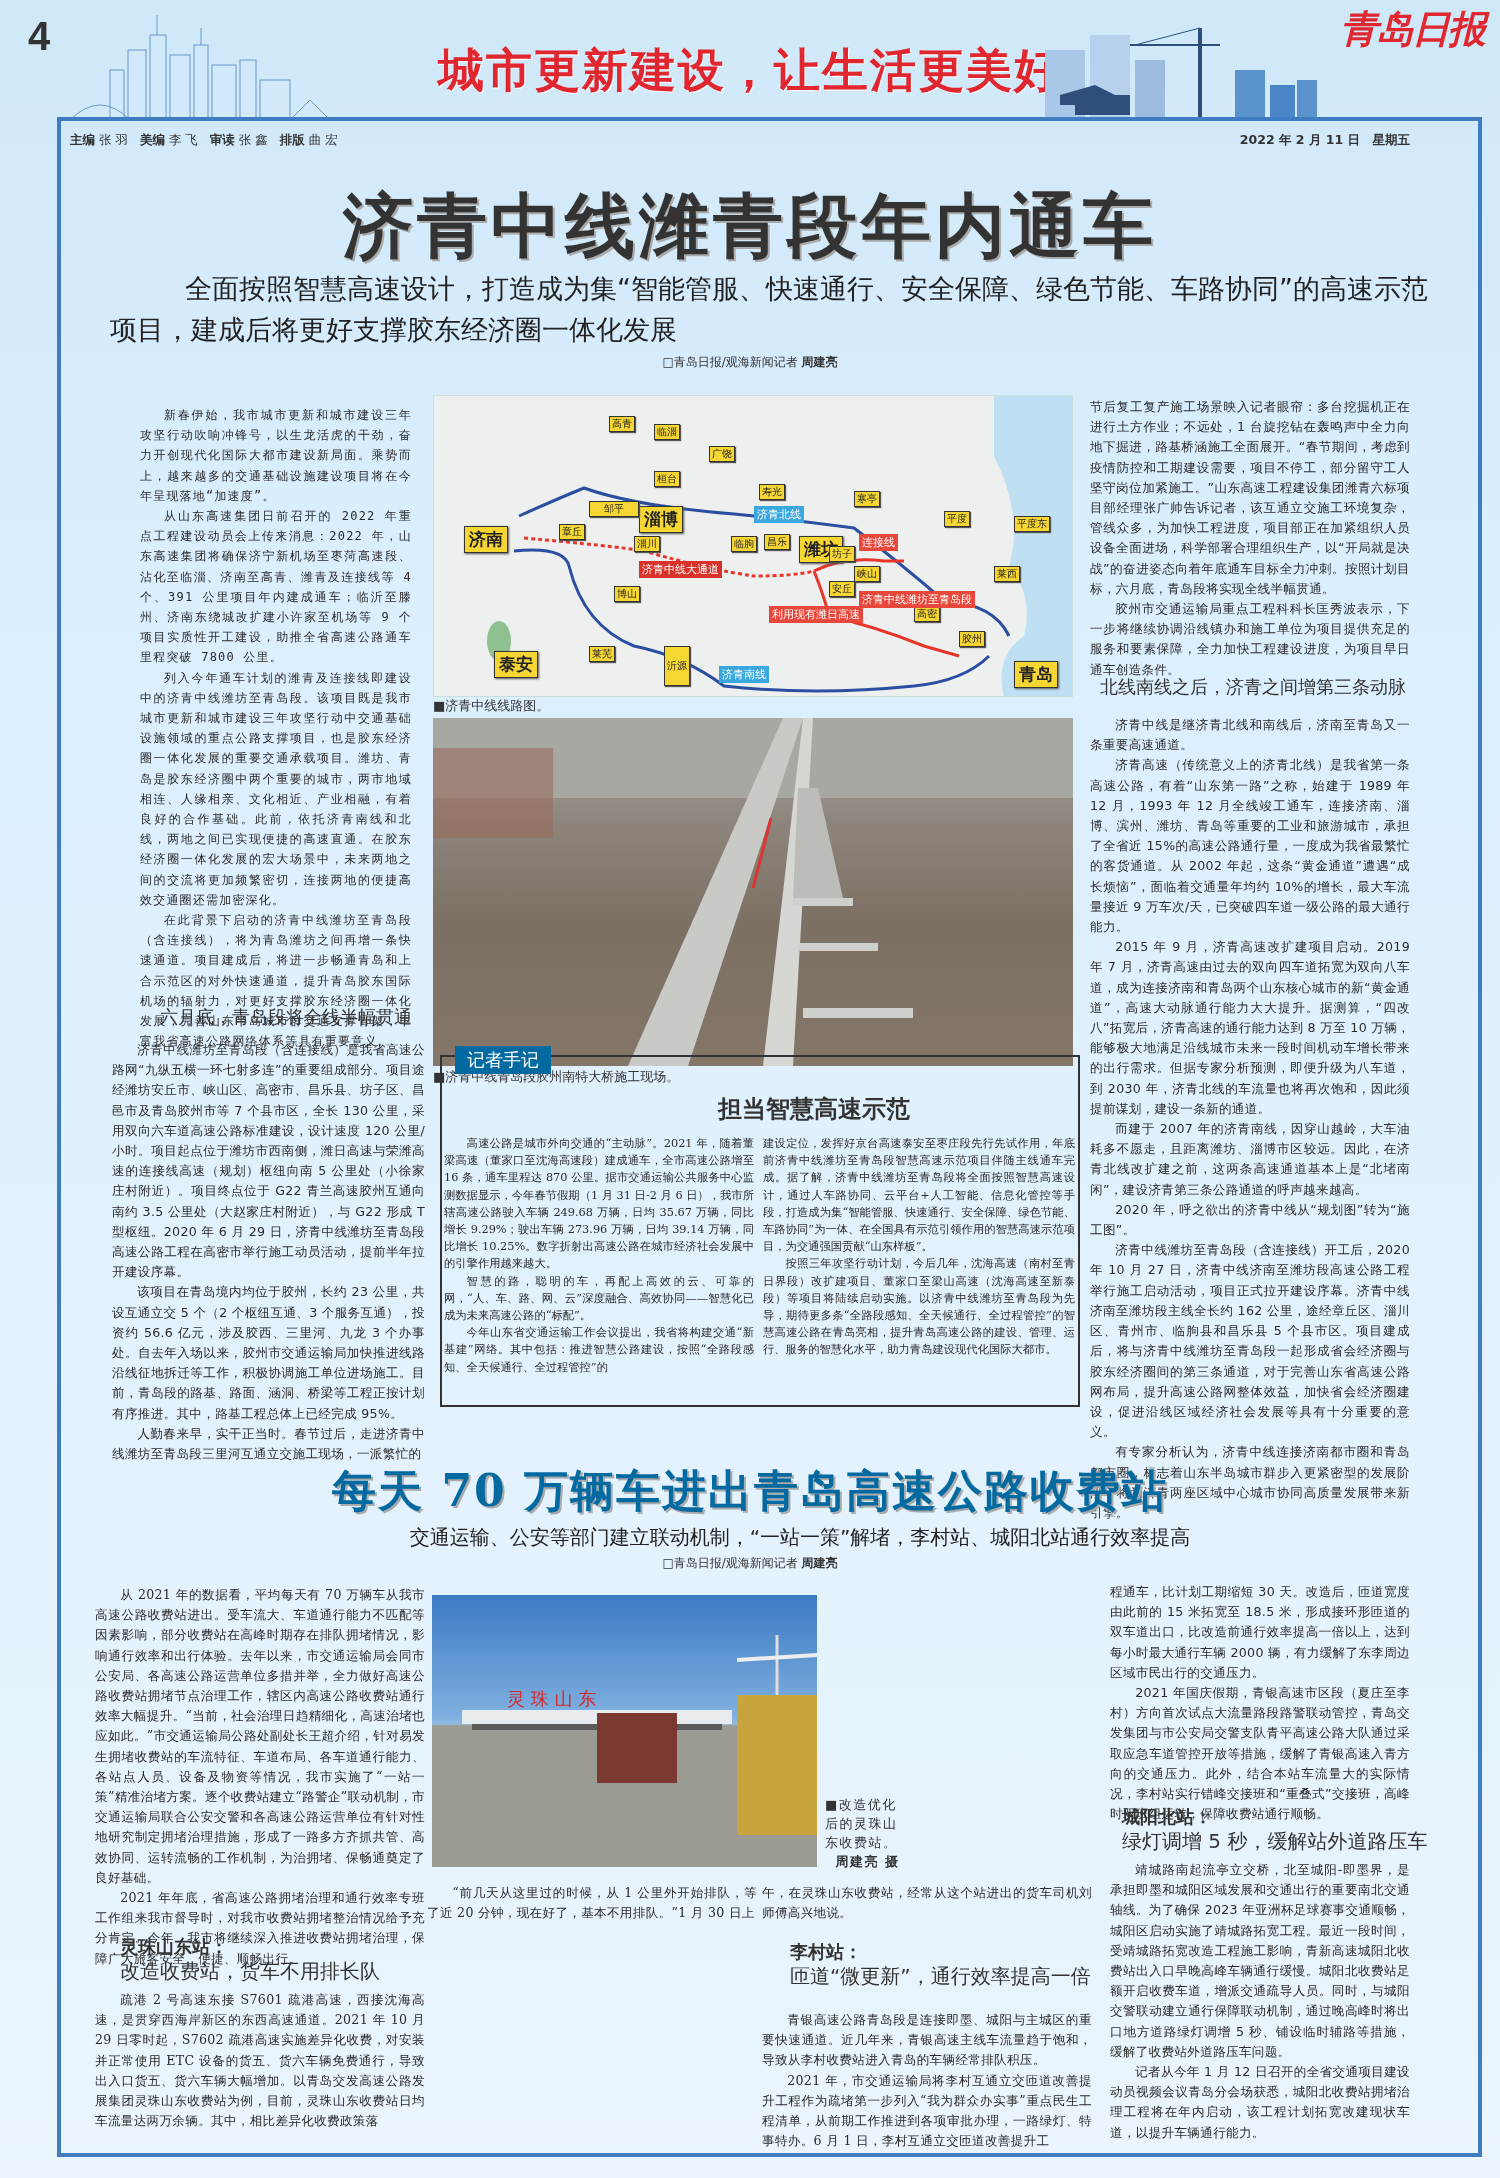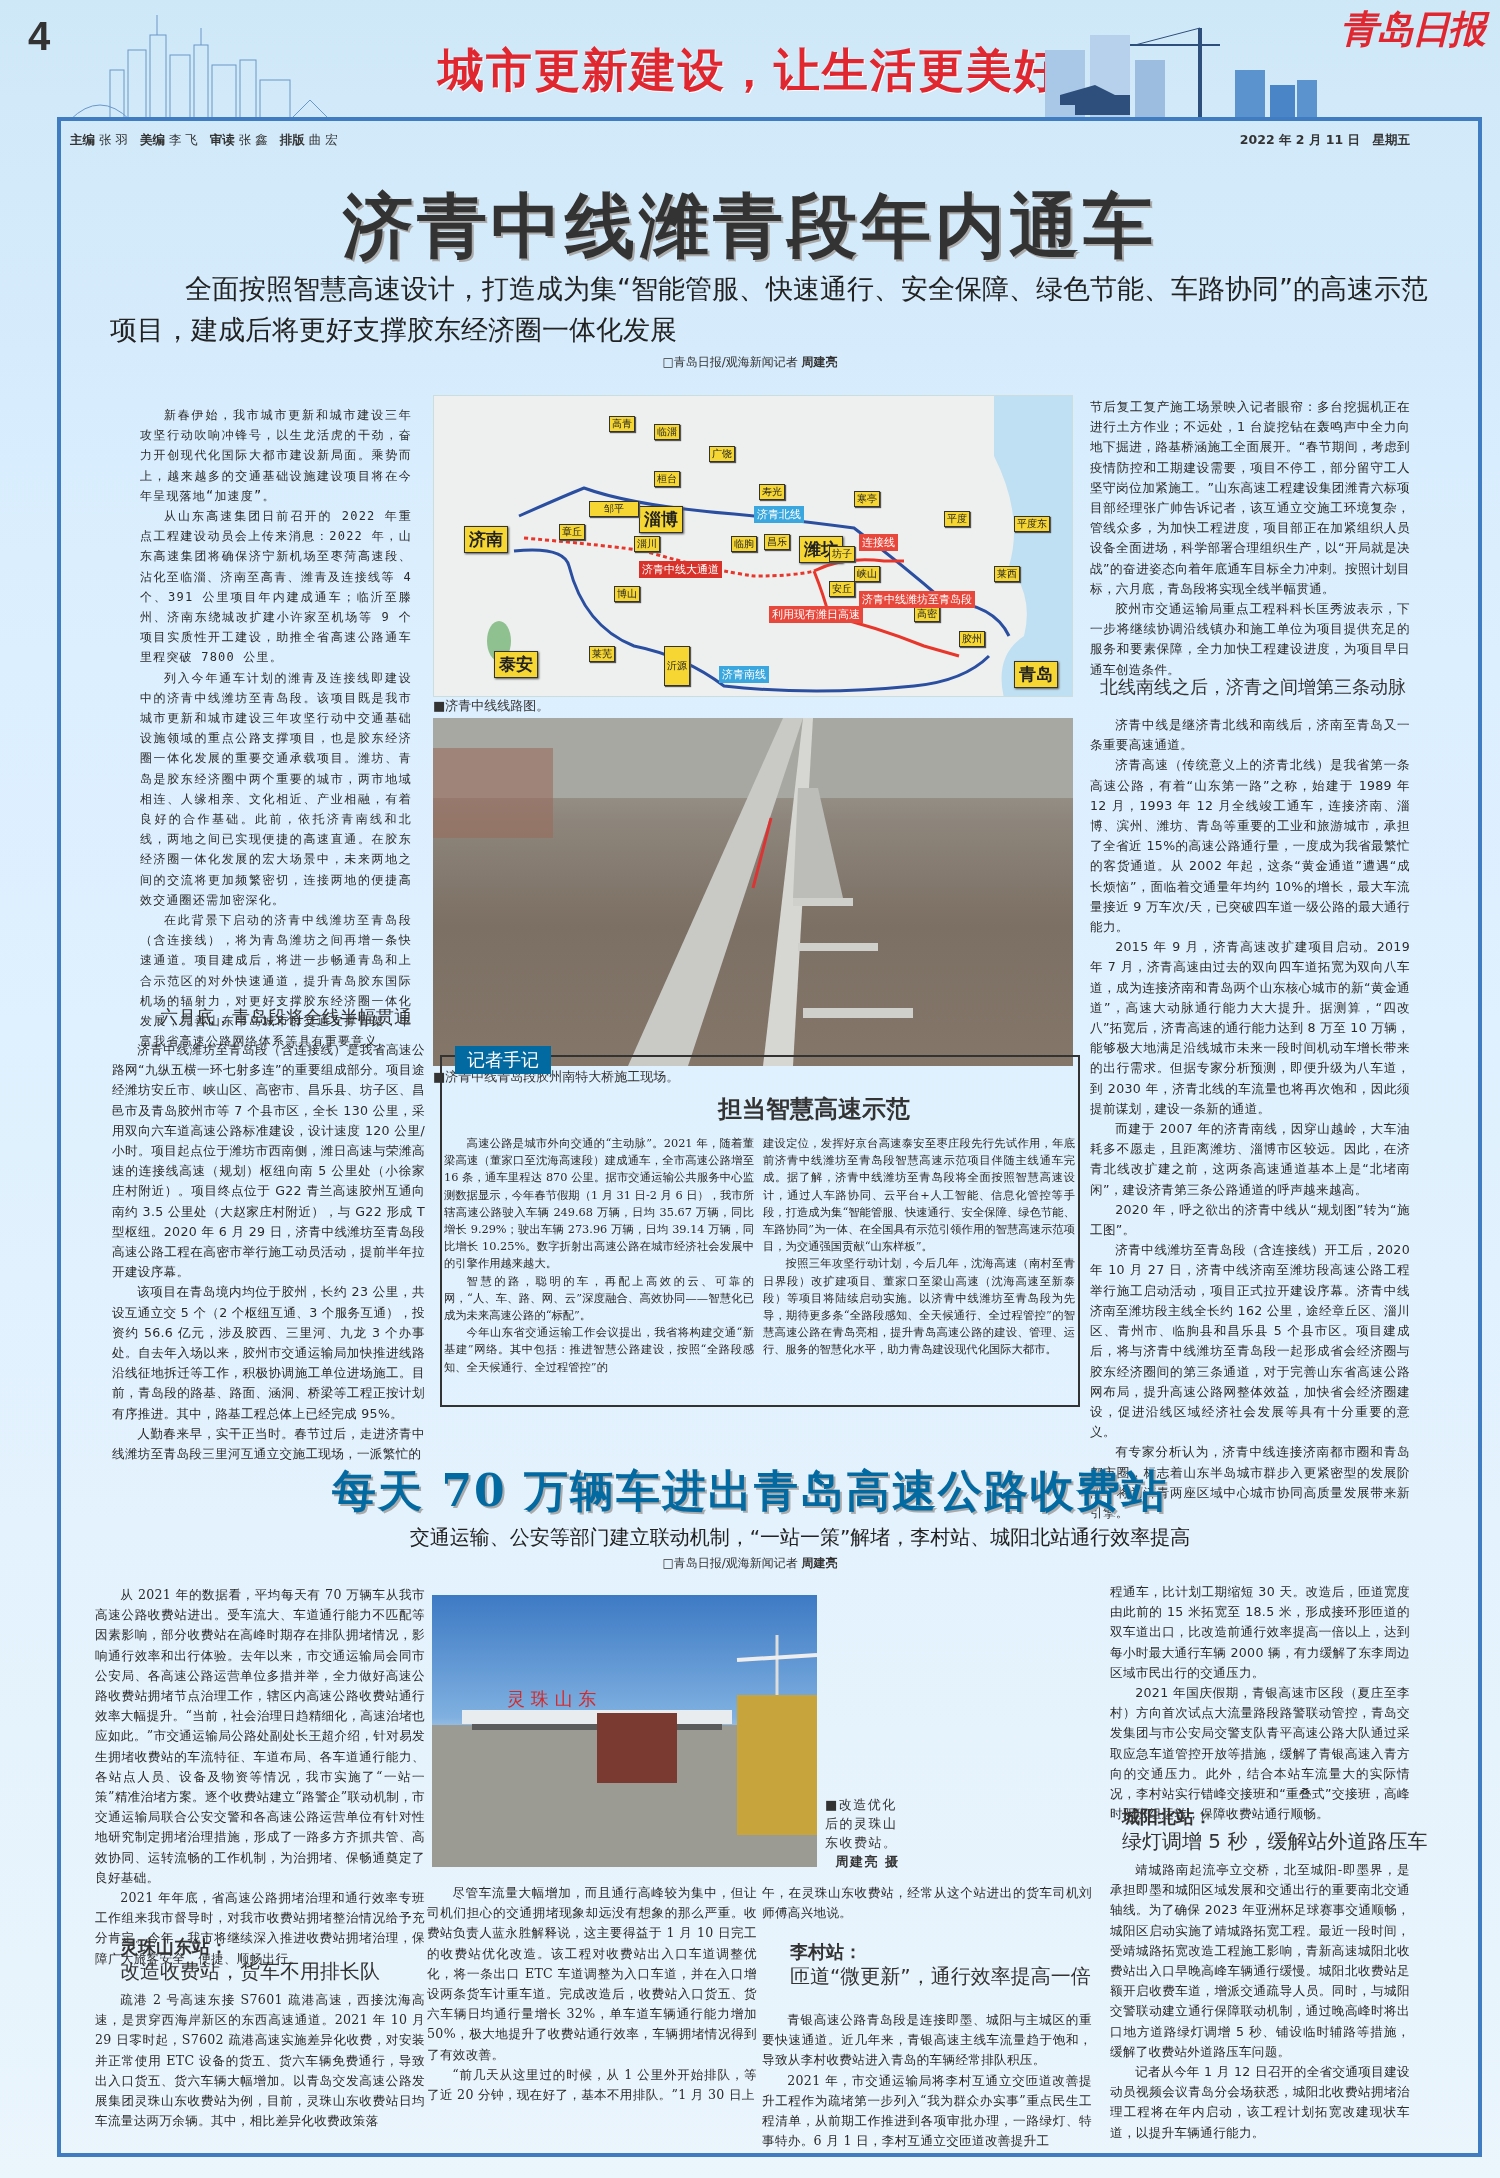--- a/index.html
+++ b/index.html
@@ -256,21 +256,20 @@
     <line x1="345" y1="40" x2="345" y2="100" stroke="#ddd" stroke-width="3"></line>
     <line x1="305" y1="65" x2="385" y2="60" stroke="#eee" stroke-width="4"></line>
   </svg>
 </div>
 <div class="toll-caption">
   <div>■改造优化后的灵珠山东收费站。</div>
   <div style="font-weight:bold; text-align:center;">周建亮 摄</div>
 </div>
 
 <div class="col col-b2">
-  <p>尽管车流量大幅增加，而且通行高峰较为集中，但让司机们担心的交通拥堵现象却远没有想象的那么严重。收费站负责人蓝永胜解释说，这主要得益于 1 月 10 日完工的收费站优化改造。该工程对收费站出入口车道调整优化，将一条出口 ETC 车道调整为入口车道，并在入口增设两条货车计重车道。完成改造后，收费站入口货五、货六车辆日均通行量增长 32%，单车道车辆通行能力增加 50%，极大地提升了收费站通行效率，车辆拥堵情况得到了有效改善。</p>
   <p>“前几天从这里过的时候，从 1 公里外开始排队，等了近 20 分钟，现在好了，基本不用排队。”1 月 30 日上</p>
 </div>
 <div class="col col-b3">
   <p style="text-indent:0">午，在灵珠山东收费站，经常从这个站进出的货车司机刘师傅高兴地说。</p>
 </div>
 <div class="sub-title" style="left:790px; top:1940px;">
   <div class="t1">李村站：</div>
   <div class="t2">匝道“微更新”，通行效率提高一倍</div>
 </div>
 <div class="col" style="left:762px; top:2010px; width:330px; font-family:'DejaVu Serif', serif;">

